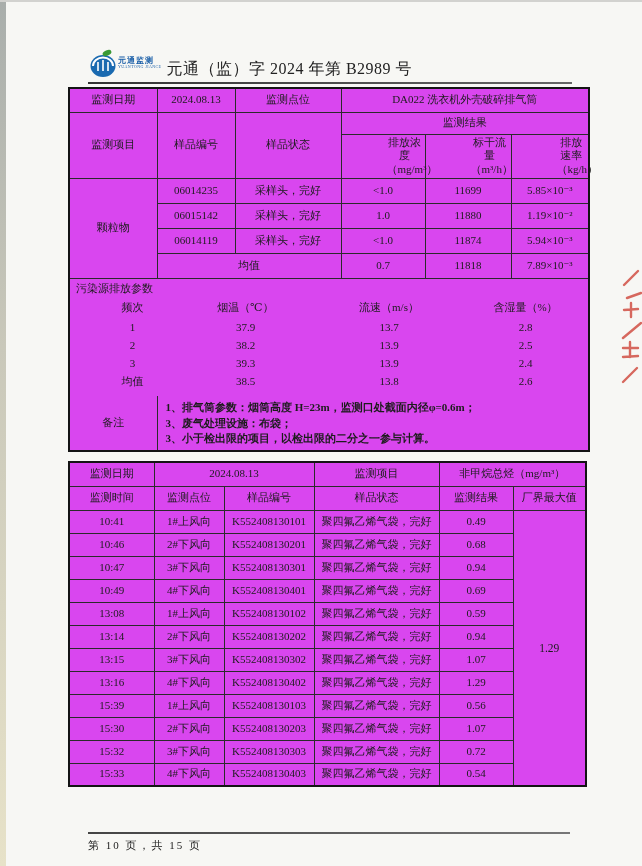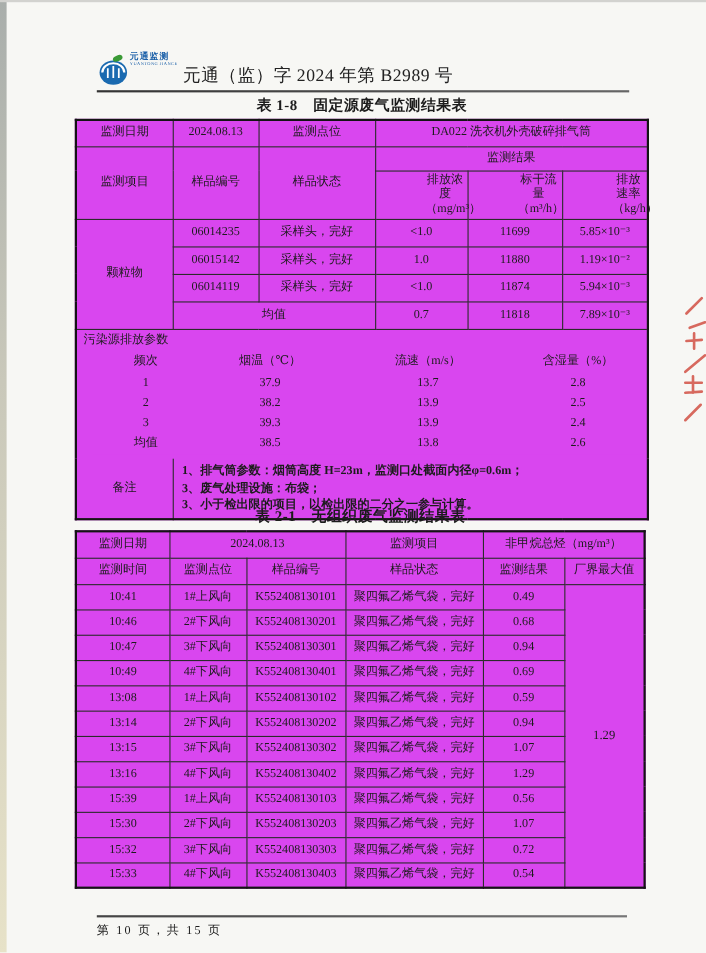--- a/index.html
+++ b/index.html
@@ -16,21 +16,21 @@
     background:linear-gradient(#a9aeab 0%, #c9c8ba 40%, #e7e2c8 100%);
   }
   .scan-edge-top{
     position:absolute; left:0; top:0; width:100%; height:2px; background:#d2d2cf;
   }
   
   .header{
     position:absolute; left:88px; top:42px; width:484px; height:38px;
     display:flex; align-items:flex-end;
   }
-  .logo{ display:flex; align-items:flex-start; margin-right:2px; }
+  .logo{ display:flex; align-items:center; margin-right:2px; }
   .logo-text{ display:flex; flex-direction:column; line-height:1; margin-left:-4px; margin-bottom:2px; }
   .logo-cn{ font-size:8px; font-weight:bold; color:#1a5fa8; letter-spacing:1px; }
   .logo-en{ font-size:4px; color:#1a5fa8; letter-spacing:.4px; }
   .doc-number{ font-size:16px; color:#222; letter-spacing:.5px; margin-left:3px; }
   .header-rule{
     position:absolute; left:88px; top:82px; width:484px; height:2px;
     background:linear-gradient(90deg,#333,#666);
   }
   
   #t1-block{ position:absolute; left:68px; top:87px; width:522px; }
@@ -91,21 +91,20 @@
     <div class="logo-text">
       <span class="logo-cn">元通监测</span>
       <span class="logo-en">YUANTONG JIANCE</span>
     </div>
   </div>
   <span class="doc-number">元通（监）字 2024 年第 B2989 号</span>
 </div>
 <div class="header-rule"></div>
 
 <div id="t1-block">
-  <div class="table-title">表 1-8　固定源废气监测结果表</div>
   <table class="doc-table t1">
     <colgroup>
         <col style="width:88px">
         <col style="width:78px">
         <col style="width:106px">
         <col style="width:84px">
         <col style="width:86px">
         <col>
       </colgroup>
     <tbody>
@@ -216,21 +215,20 @@
         <span class="note-line">1、排气筒参数：烟筒高度 H=23m，监测口处截面内径φ=0.6m；</span>
         <span class="note-line">3、废气处理设施：布袋；</span>
         <span class="note-line">3、小于检出限的项目，以检出限的二分之一参与计算。</span>
       </td>
     </tr>
   </tbody>
     </table>
 </div>
 
 <div id="t2-block">
-  <div class="table-title">表 2-1　无组织废气监测结果表</div>
   <table class="doc-table t2">
     <colgroup>
         <col style="width:85px">
         <col style="width:70px">
         <col style="width:90px">
         <col style="width:125px">
         <col style="width:74px">
         <col>
       </colgroup>
     <tbody>

